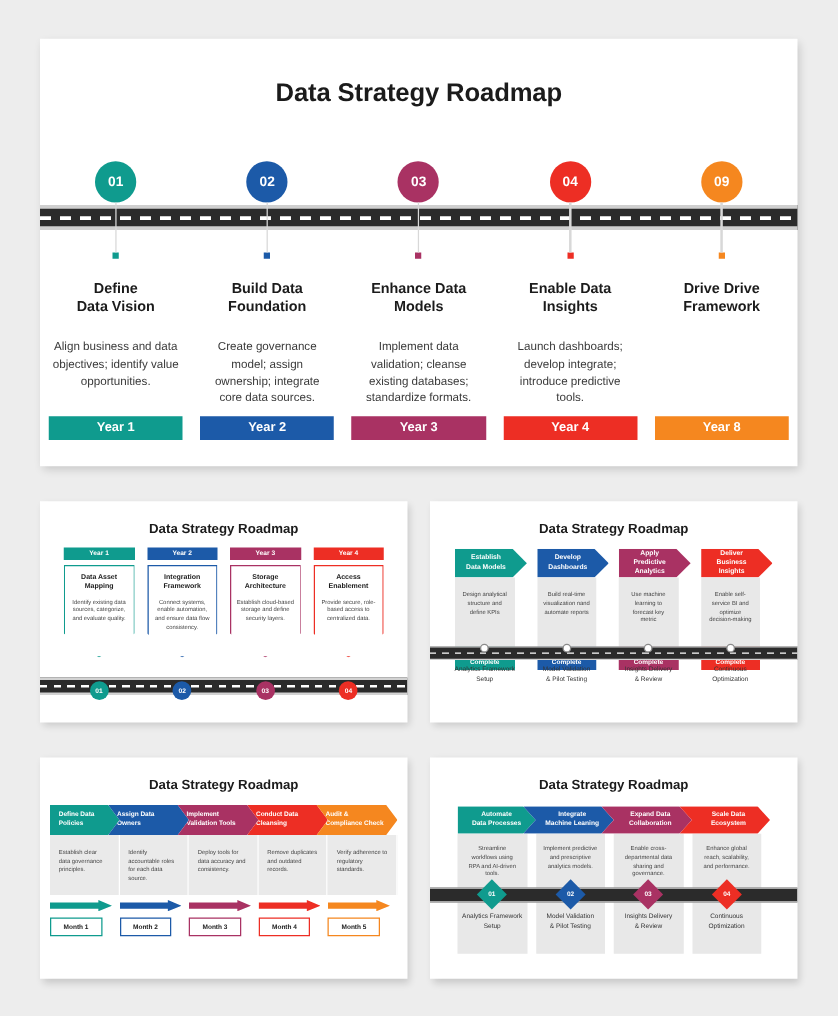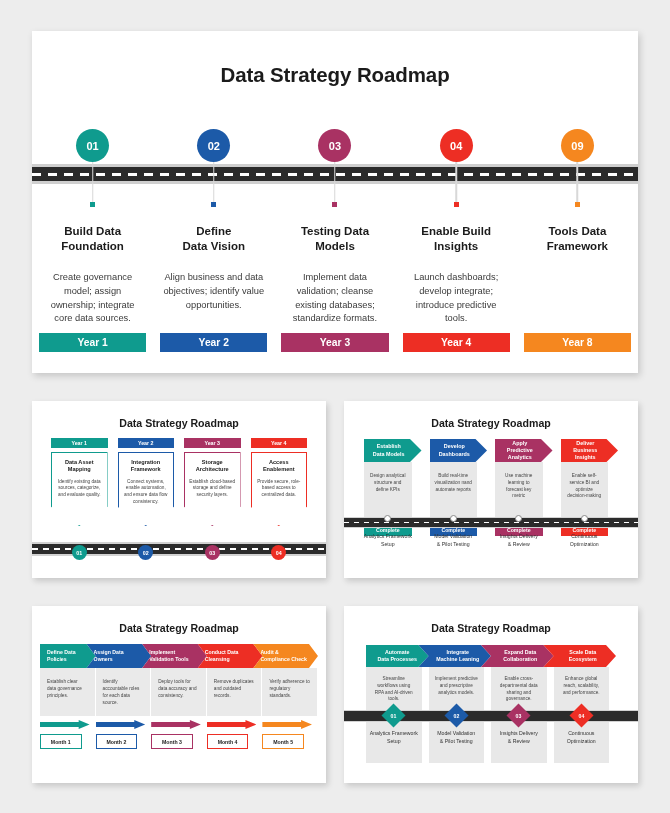--- a/index.html
+++ b/index.html
@@ -289,37 +289,37 @@
         <div class="marker" style="left: 80%; top: 98px;">
           <div class="bubble" style="background: rgb(245, 135, 31);">
             <span>09</span>
           </div>
           <div class="stem-dot" style="background: rgb(245, 135, 31); margin-top: 40px;"></div>
         </div>
       </div>
 
     <div class="cols" id="hero-cols">
         <div class="col">
+          <div class="col-head"><span>Define</span><br><span>Data Vision</span></div>
+          <div class="col-body">Align business and data objectives; identify value opportunities.</div>
+        </div>
+        <div class="col">
           <div class="col-head"><span>Build Data</span><br><span>Foundation</span></div>
           <div class="col-body">Create governance model; assign ownership; integrate core data sources.</div>
         </div>
         <div class="col">
-          <div class="col-head"><span>Define</span><br><span>Data Vision</span></div>
-          <div class="col-body">Align business and data objectives; identify value opportunities.</div>
+          <div class="col-head"><span>Enhance Data</span><br><span>Models</span></div>
+          <div class="col-body">Implement data validation; cleanse existing databases; standardize formats.</div>
         </div>
         <div class="col">
-          <div class="col-head"><span>Testing Data</span><br><span>Models</span></div>
-          <div class="col-body">Implement data validation; cleanse existing databases; standardize formats.</div>
+          <div class="col-head"><span>Enable Data</span><br><span>Insights</span></div>
+          <div class="col-body">Launch dashboards; develop integrate; introduce predictive tools.</div>
         </div>
         <div class="col">
-          <div class="col-head"><span>Enable Build</span><br><span>Insights</span></div>
-          <div class="col-body">Launch dashboards; develop integrate; introduce predictive tools.</div>
-        </div>
-        <div class="col">
-          <div class="col-head"><span>Tools Data</span><br><span>Framework</span></div>
+          <div class="col-head"><span>Drive Drive</span><br><span>Framework</span></div>
         </div>
       </div>
     <div id="hero-years">
         <div class="yearbar" style="left: 0%;">
           <div class="yearbar-inner" style="background: rgb(15, 155, 142);">
             <span>Year 1</span>
           </div>
         </div>
         <div class="yearbar" style="left: 20%;">
           <div class="yearbar-inner" style="background: rgb(28, 90, 168);">

